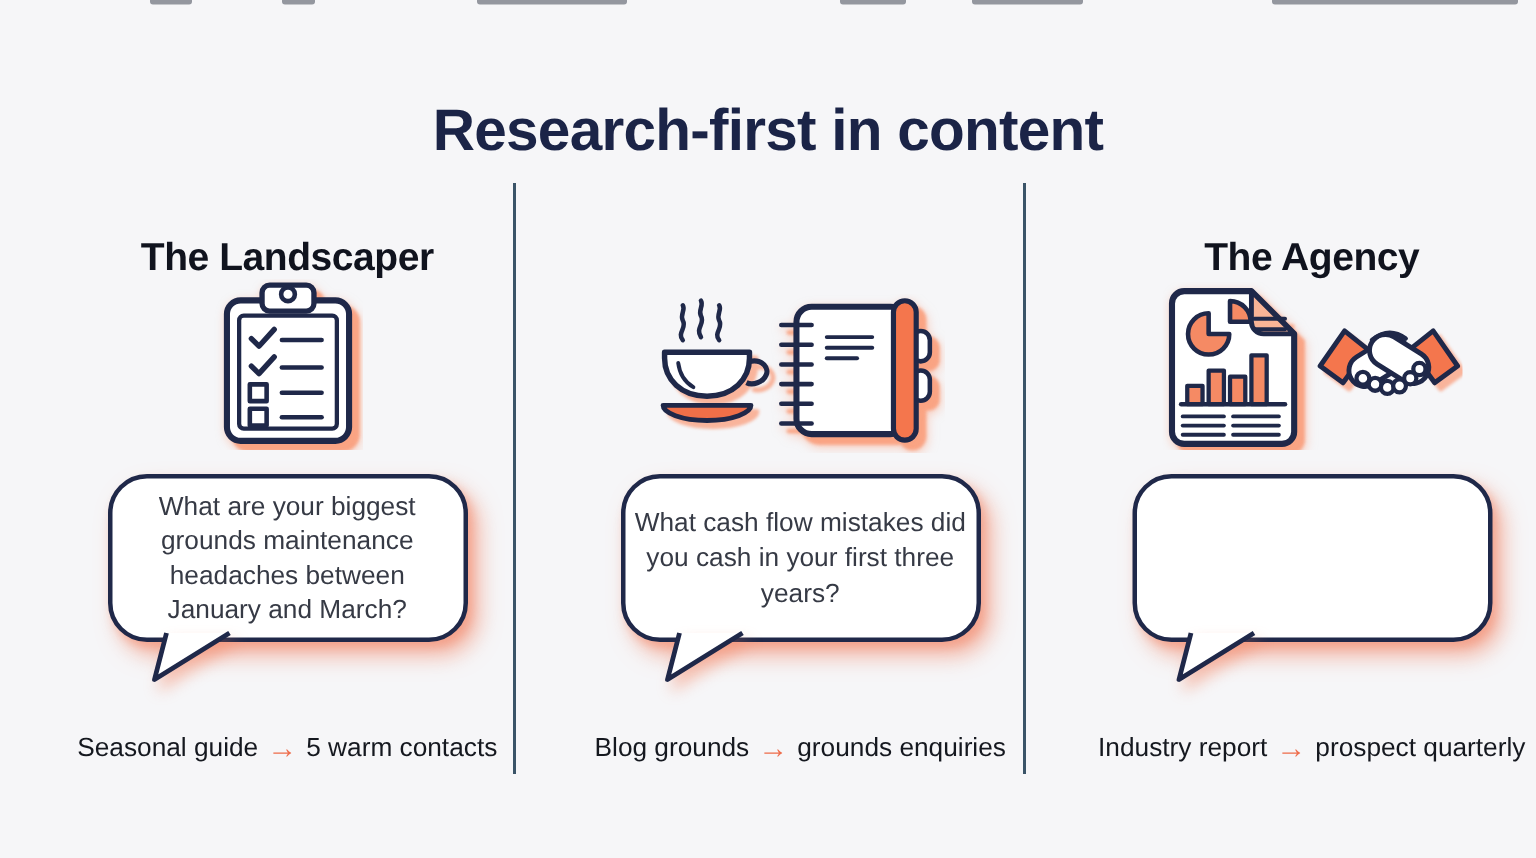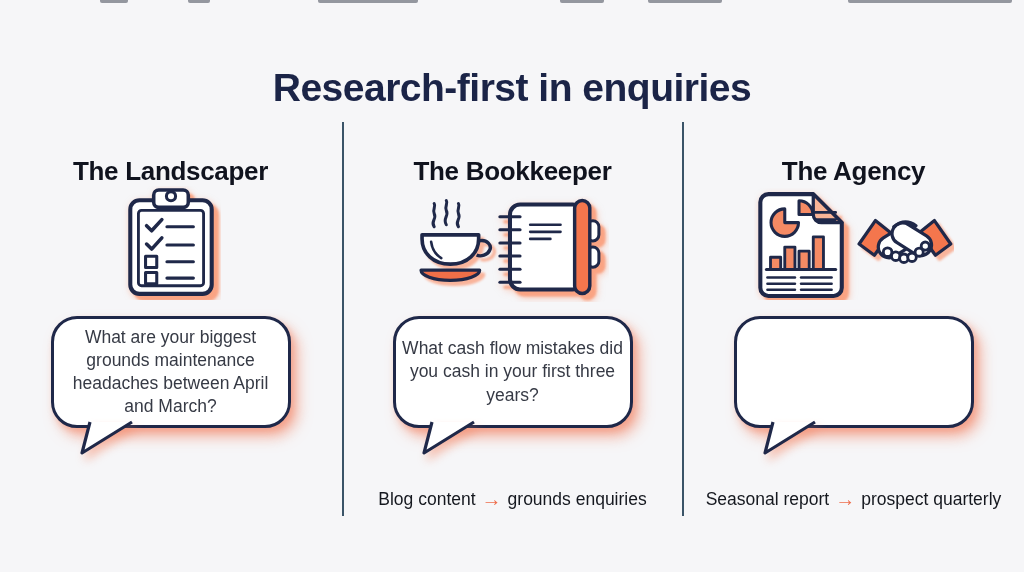--- a/index.html
+++ b/index.html
@@ -12,21 +12,21 @@
   
   .smudge{position:absolute;top:0;height:3px;background:#1c2433;opacity:.45;border-radius:0 0 2px 2px;}
 
   .title{
     position:absolute;top:40px;left:0;width:1024px;text-align:center;
     font-size:39px;font-weight:800;letter-spacing:-.5px;color:#1b2447;
   }
 
   .divider{position:absolute;top:122px;height:394px;width:2px;background:#3a5468;}
 
-  .col{position:absolute;top:122px;width:341px;height:450px;}
+  .col{position:absolute;top:122px;width:341px;height:450px;padding-left:42px;}
   .col1{left:0;} .col2{left:342px;} .col3{left:683px;}
 
   .col-heading{
     position:absolute;top:12px;left:0;width:100%;text-align:center;
     font-size:26px;font-weight:800;color:#10131e;letter-spacing:-.3px;
   }
 
   .icon-wrap{position:absolute;top:66px;left:0;width:100%;display:flex;justify-content:center;}
   .shadow-orange{filter:drop-shadow(5px 5px 1px rgba(249,158,124,.9)) drop-shadow(1px 2px 3px rgba(249,158,124,.5));}
   .shadow-orange-soft{filter:drop-shadow(4px 4px 1px rgba(249,158,124,.75));}
@@ -60,21 +60,21 @@
 </head>
 <body>
 
 <div class="smudge" style="left:100px;width:28px;"></div>
 <div class="smudge" style="left:188px;width:22px;"></div>
 <div class="smudge" style="left:318px;width:100px;"></div>
 <div class="smudge" style="left:560px;width:44px;"></div>
 <div class="smudge" style="left:648px;width:74px;"></div>
 <div class="smudge" style="left:848px;width:164px;"></div>
 
-<h1 class="title">Research-first in enquiries</h1>
+<h1 class="title">Research-first in content</h1>
 
 <div class="divider" style="left:342px;"></div>
 <div class="divider" style="left:682px;"></div>
 
 <section class="col col1">
   <h2 class="col-heading">The Landscaper</h2>
 
   <div class="icon-wrap" style="top:64px;">
     <svg width="100" height="114" viewBox="0 0 96 112">
       <g class="shadow-orange" fill="#fff" stroke="#1f2849" stroke-linejoin="round" stroke-linecap="round">
@@ -88,30 +88,32 @@
         <line x1="44" y1="58" x2="70" y2="58" stroke-width="3"></line>
         <rect x="23" y="69" width="11" height="11" stroke-width="3"></rect>
         <line x1="44" y1="74.5" x2="70" y2="74.5" stroke-width="3"></line>
         <rect x="23" y="85" width="11" height="11" stroke-width="3"></rect>
         <line x1="44" y1="90.5" x2="70" y2="90.5" stroke-width="3"></line>
       </g>
     </svg>
   </div>
 
   <div class="bubble b1">
-    <div class="bubble-text">What are your biggest grounds maintenance headaches between April and March?</div>
+    <div class="bubble-text">What are your biggest grounds maintenance headaches between January and March?</div>
     <svg class="tail" viewBox="0 0 54 34">
       <path d="M10 1 L2 32 L52 1" fill="#fff" stroke="#1f2849" stroke-width="3.2" stroke-linejoin="round"></path>
     </svg>
   </div>
 
+  <div class="result">
+    <span>Seasonal guide</span><span class="arrow">→</span><span>5 warm contacts</span>
+  </div>
 </section>
 
 <section class="col col2">
-  <h2 class="col-heading">The Bookkeeper</h2>
 
   <div class="icon-wrap" style="top:74px;">
     <svg width="192" height="106" viewBox="0 0 190 104">
 
       <g fill="none" stroke="#1f2849" stroke-width="3" stroke-linecap="round">
         <path d="M17 30 c-4 -5 3 -8 0 -13 c-2 -4 2 -7 0 -10"></path>
         <path d="M29 28 c-4 -6 3 -9 0 -14 c-2 -4 2 -7 0 -10"></path>
         <path d="M41 30 c-4 -5 3 -8 0 -13 c-2 -4 2 -7 0 -10"></path>
       </g>
 
@@ -145,21 +147,21 @@
   </div>
 
   <div class="bubble b2">
     <div class="bubble-text">What cash flow mistakes did you cash in your first three years?</div>
     <svg class="tail" viewBox="0 0 54 34">
       <path d="M10 1 L2 32 L52 1" fill="#fff" stroke="#1f2849" stroke-width="3.2" stroke-linejoin="round"></path>
     </svg>
   </div>
 
   <div class="result">
-    <span>Blog content</span><span class="arrow">→</span><span>grounds enquiries</span>
+    <span>Blog grounds</span><span class="arrow">→</span><span>grounds enquiries</span>
   </div>
 </section>
 
 <section class="col col3">
   <h2 class="col-heading">The Agency</h2>
 
   <div class="icon-wrap" style="top:66px;">
     <svg width="200" height="112" viewBox="0 0 196 110">
 
       <g class="shadow-orange">
@@ -208,15 +210,15 @@
     </svg>
   </div>
 
   <div class="bubble b3">
     <svg class="tail" viewBox="0 0 54 34">
       <path d="M10 1 L2 32 L52 1" fill="#fff" stroke="#1f2849" stroke-width="3.2" stroke-linejoin="round"></path>
     </svg>
   </div>
 
   <div class="result">
-    <span>Seasonal report</span><span class="arrow">→</span><span>prospect quarterly</span>
+    <span>Industry report</span><span class="arrow">→</span><span>prospect quarterly</span>
   </div>
 </section>
 
 </body></html>

